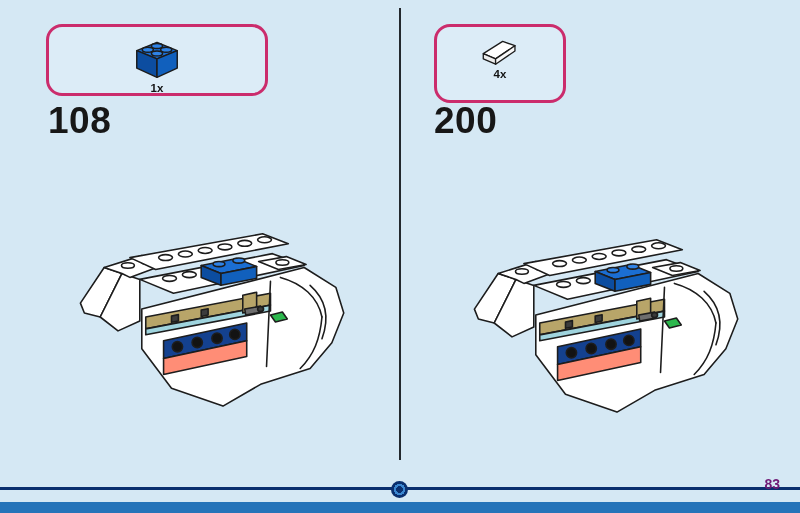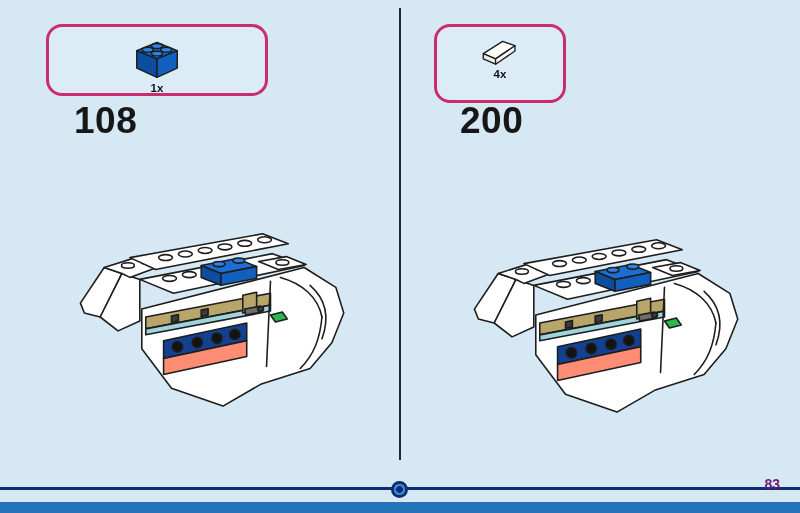--- a/index.html
+++ b/index.html
@@ -28,21 +28,21 @@
 
   .part { display:flex; flex-direction:column; align-items:center; gap:2px; }
   .part-count { font-size:11.5px; font-weight:bold; color:#121212; line-height:1; }
 
   .icon-brick-2x2 { width:58px; height:46px; }
   .icon-brick-1x4 { width:84px; height:34px; }
   .icon-slope     { width:44px; height:32px; }
 
   .step-number {
     position:absolute; top:102px; font-size:37px; font-weight:800;
-    color:#171717; letter-spacing:0.5px; line-height:1;margin-left:26px;
+    color:#171717; letter-spacing:0.5px; line-height:1;
   }
   .left  .step-number { left:48px; }
   .right .step-number { left:34px; }
 
   .model { position:absolute; width:288px; height:198px; }
   .left  .model { left:76px; top:218px; }
   .right .model { left:70px; top:224px; }
 
   .progress-track {
     position:absolute; left:0; top:481px; width:100%; height:16px; cursor:pointer;

